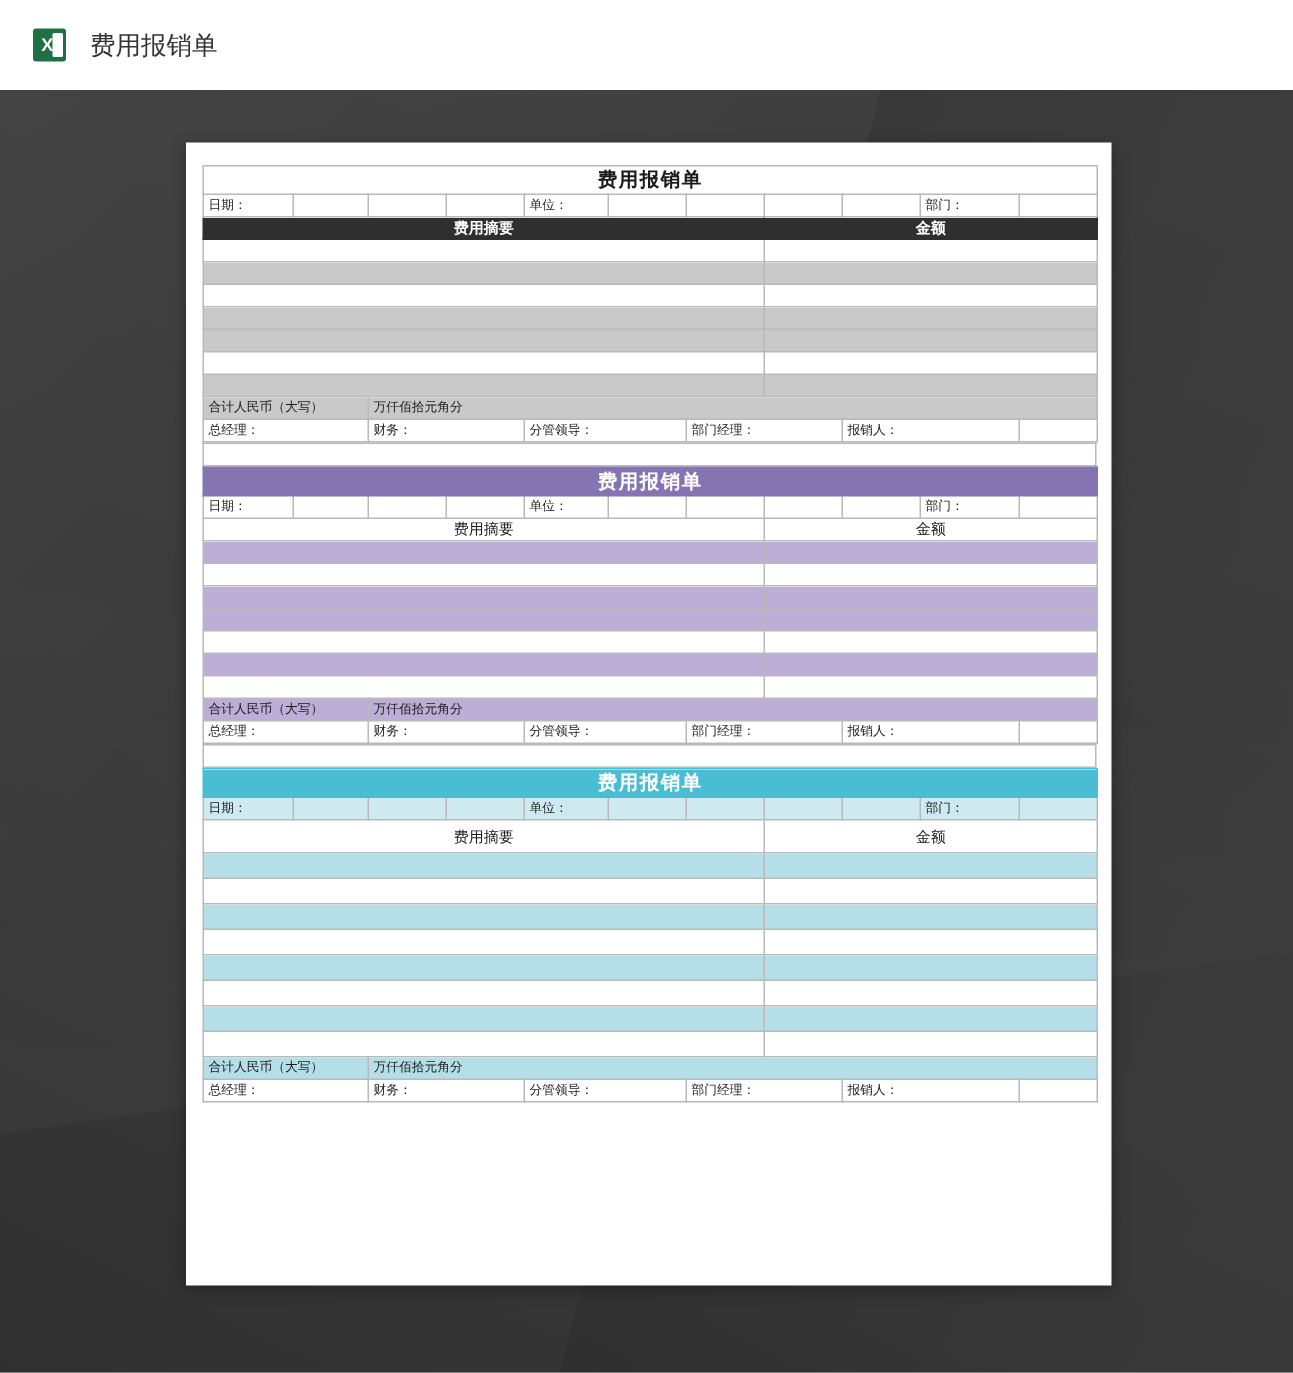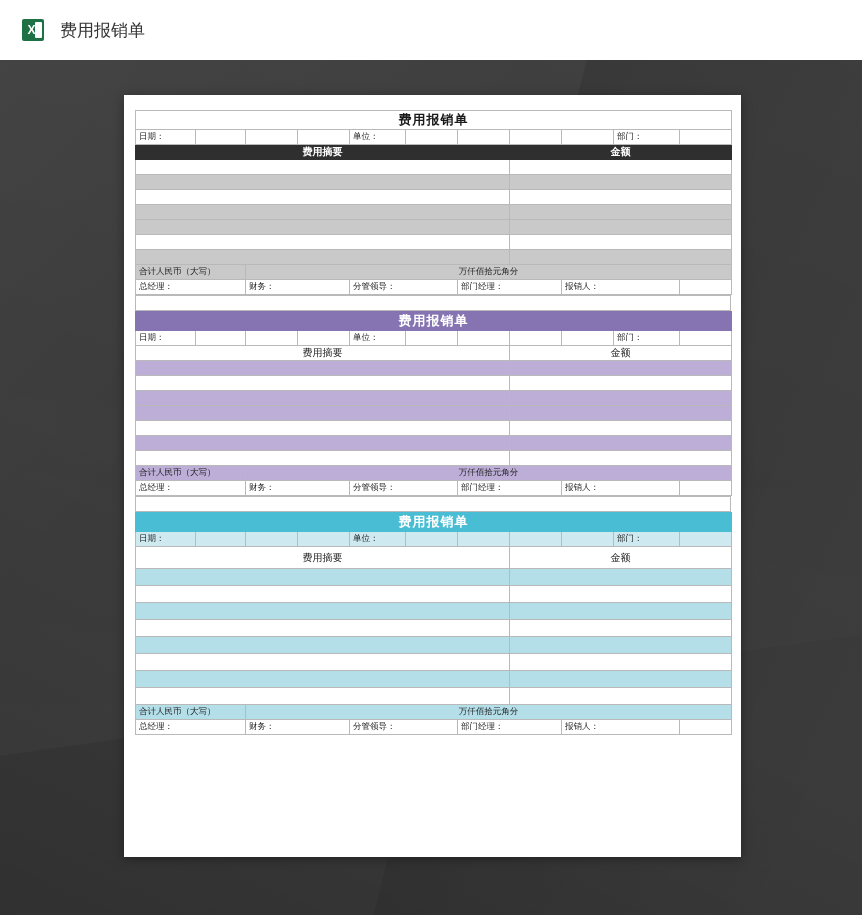--- a/index.html
+++ b/index.html
@@ -98,21 +98,21 @@
     color: #1a1a1a;
   }
   table.form td {
     border: 1px solid #b9b9b9;
     height: 15px;
     padding: 0 3px;
     vertical-align: middle;
     white-space: nowrap;
     overflow: hidden;
   }
-  .c { text-align: center; }
+  .c { text-align: left; }
   .l { text-align: left; }
 
   
   .title-row td {
     height: 24px;
     text-align: center;
     font-size: 13px;
     font-weight: bold;
     letter-spacing: 1px;
   }

